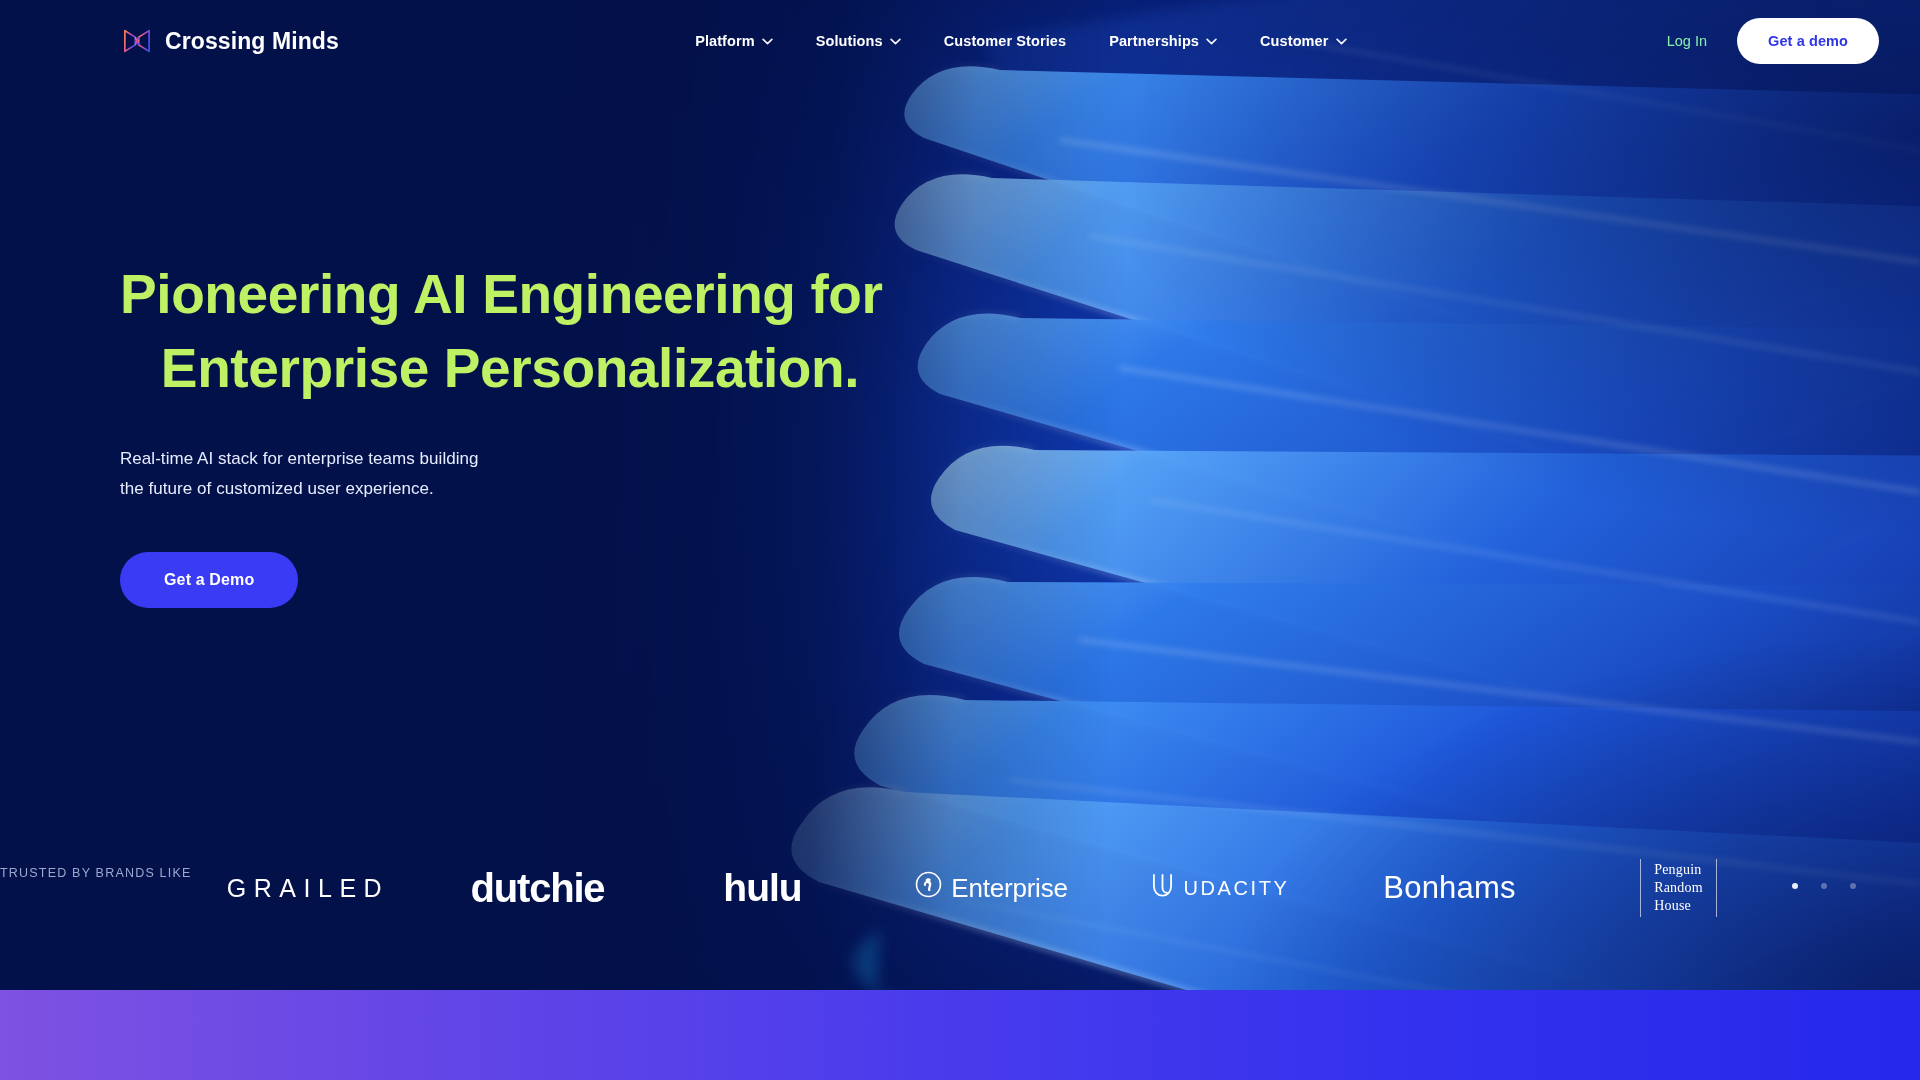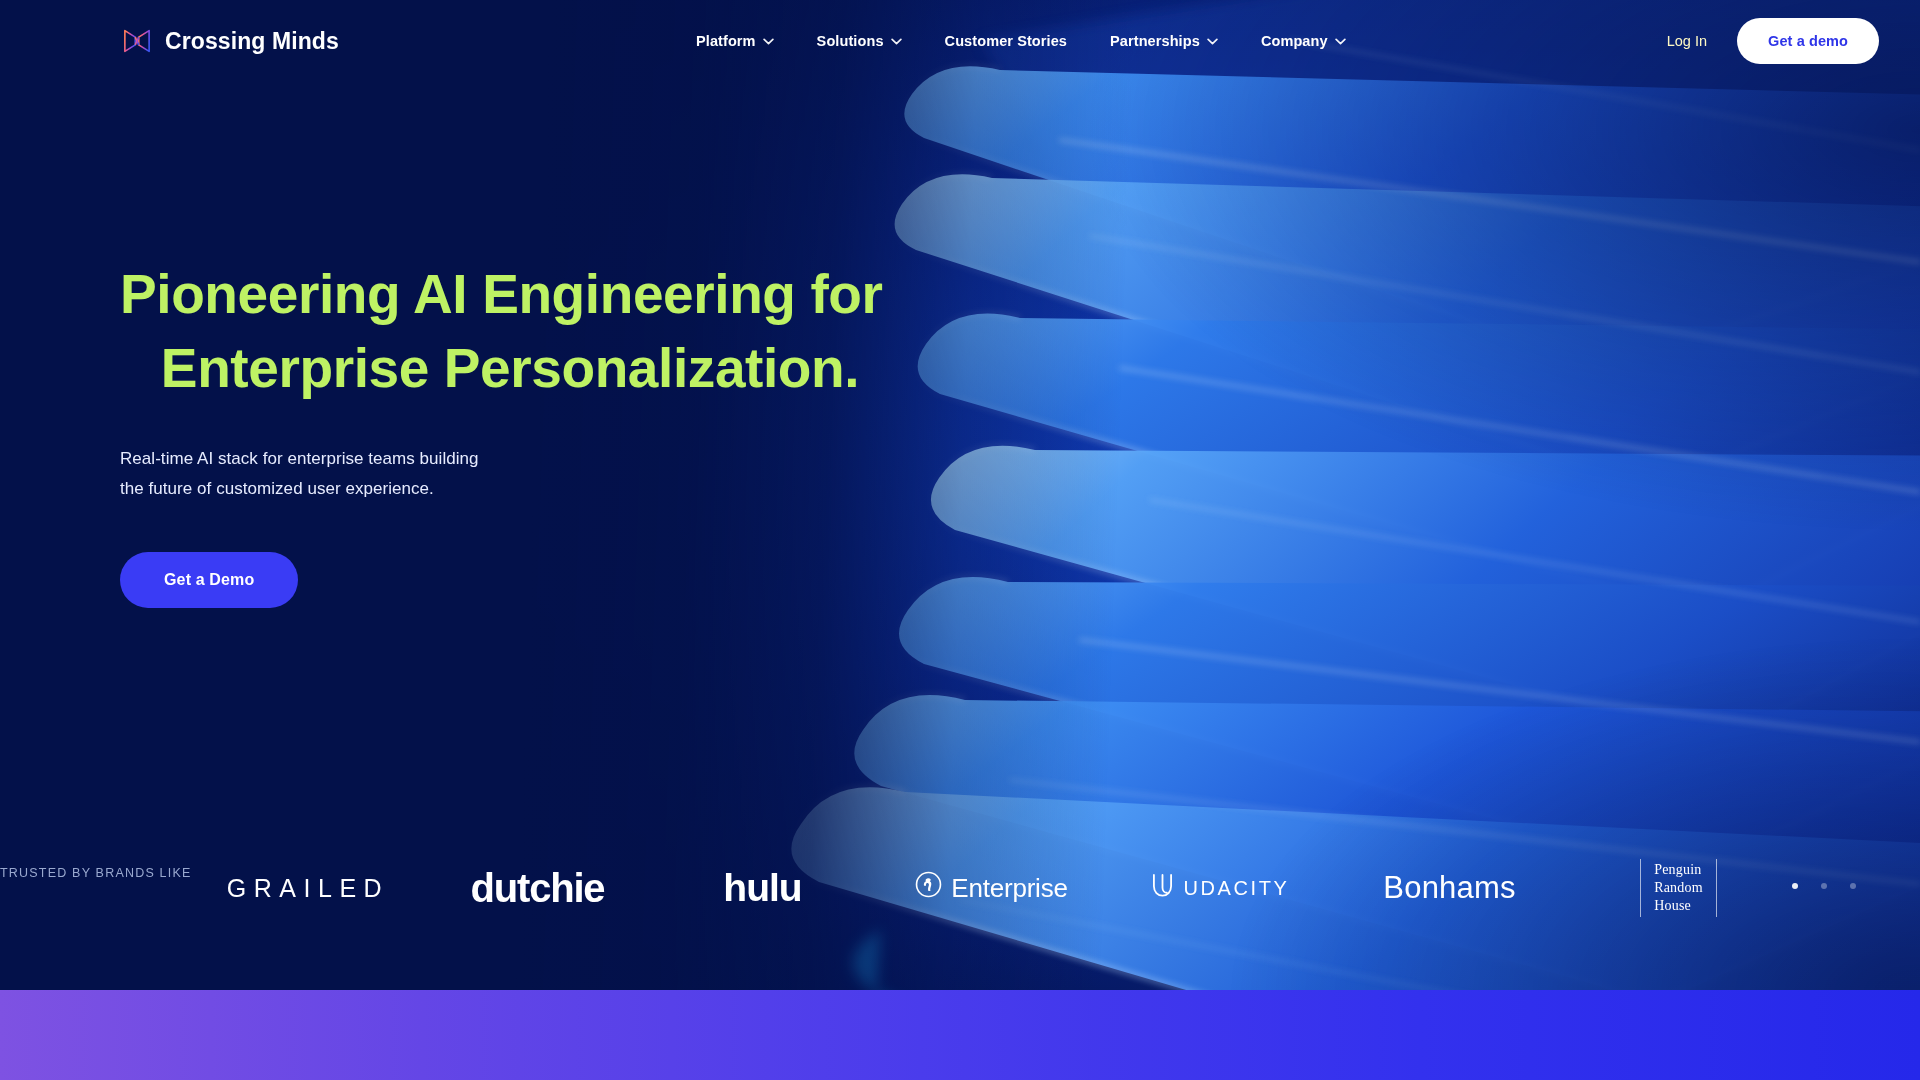--- a/index.html
+++ b/index.html
@@ -61,21 +61,21 @@
     padding-left:36px;
   }
   .nav-item{
     display:flex;align-items:center;gap:7px;
     font-size:14.5px;font-weight:600;color:#fff;white-space:nowrap;cursor:pointer;
     letter-spacing:.1px;
   }
   .chev{display:block;width:11px;height:7px;flex:0 0 auto;opacity:.95;}
 
   .nav-right{display:flex;align-items:center;gap:30px;}
-  .login{font-size:14.5px;font-weight:400;color:#fef9c3;cursor:pointer;white-space:nowrap;}
+  .login{font-size:14.5px;font-weight:400;color:#86efac;cursor:pointer;white-space:nowrap;}
   .demo-pill{
     background:#ffffff;color:#2f35e8;
     font-size:14.5px;font-weight:700;
     padding:15px 31px;border-radius:40px;border:none;cursor:pointer;
     white-space:nowrap;letter-spacing:.1px;
     font-family:inherit;
   }
 
   
   .hero-copy{position:absolute;left:120px;top:258px;z-index:20;width:780px;}
@@ -276,21 +276,21 @@
       <div class="nav-item">
         <span>Partnerships</span>
         <span>
           <svg class="chev" viewBox="0 0 12 8">
               <path d="M1 1.6 L6 6.4 L11 1.6" fill="none" stroke="#ffffff" stroke-width="1.9" stroke-linecap="round" stroke-linejoin="round"></path>
             </svg>
         </span>
       </div>
 
       <div class="nav-item">
-        <span>Company</span>
+        <span>Customer</span>
         <span>
           <svg class="chev" viewBox="0 0 12 8">
               <path d="M1 1.6 L6 6.4 L11 1.6" fill="none" stroke="#ffffff" stroke-width="1.9" stroke-linecap="round" stroke-linejoin="round"></path>
             </svg>
         </span>
       </div>
 
     </div>
 
     <div class="nav-right">

